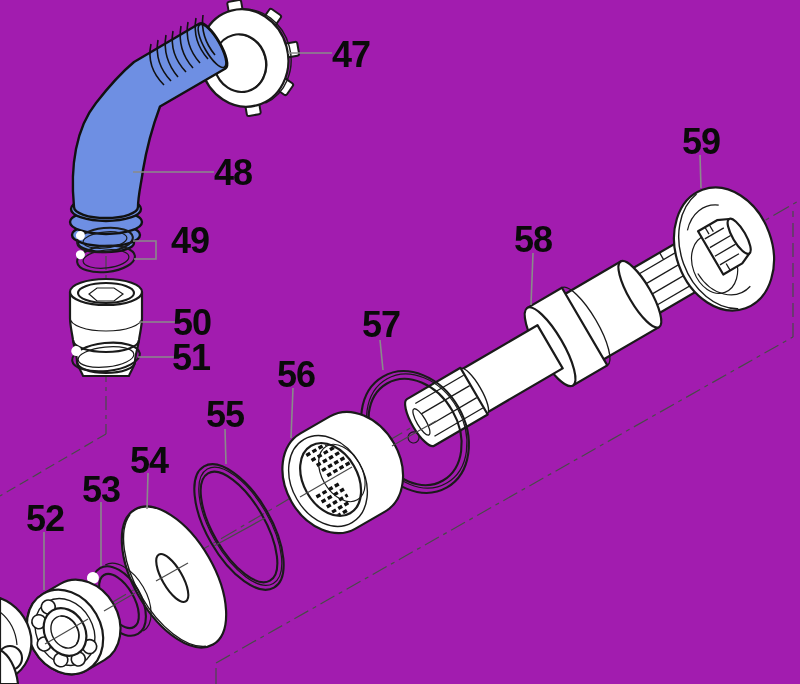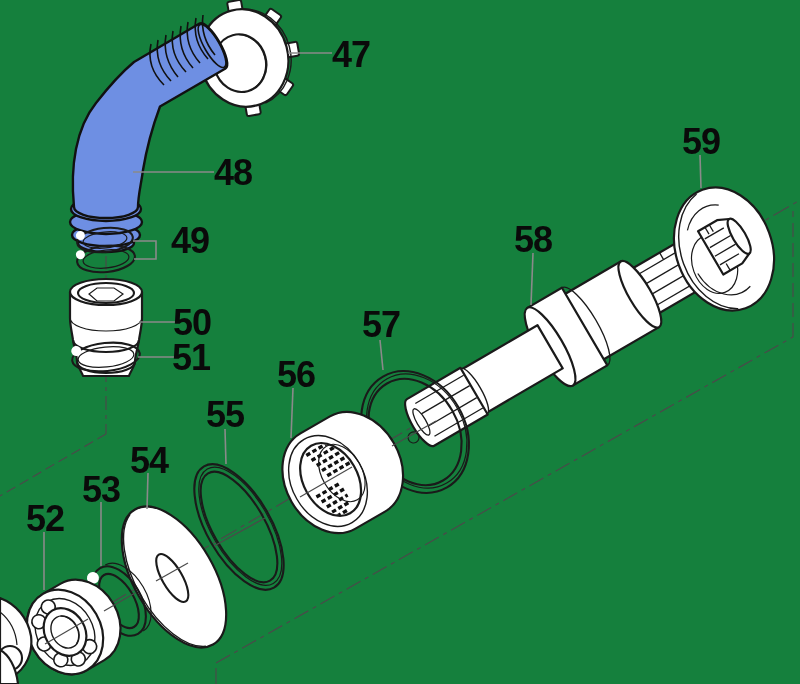--- a/index.html
+++ b/index.html
@@ -1,16 +1,16 @@
 <!DOCTYPE html>
 <html><head>
 <meta charset="utf-8">
 <style>
   html,body{margin:0;padding:0;background:#ffffff;}
-  .stage{position:relative;width:800px;height:684px;background:#15803d;overflow:hidden;
+  .stage{position:relative;width:800px;height:684px;background:#a21caf;overflow:hidden;
          font-family:"Liberation Sans", sans-serif;}
   svg{display:block}
   .outline{fill:#ffffff;stroke:#1a1a1a;stroke-width:2.2;stroke-linejoin:round;}
   .outline-thin{fill:none;stroke:#1a1a1a;stroke-width:1.4;stroke-linejoin:round;}
   .detail{fill:none;stroke:#1a1a1a;stroke-width:1.3;}
   .nofill{fill:none;stroke:#1a1a1a;stroke-width:2.1;}
   .nofill-thin{fill:none;stroke:#1a1a1a;stroke-width:1.2;}
   .blue-part{fill:#6E8FE3;stroke:#111111;stroke-width:2.4;stroke-linejoin:round;}
   .blue-detail{fill:none;stroke:#111111;stroke-width:1.6;}
   .axis{fill:none;stroke:#4a4a4a;stroke-width:1.2;}

